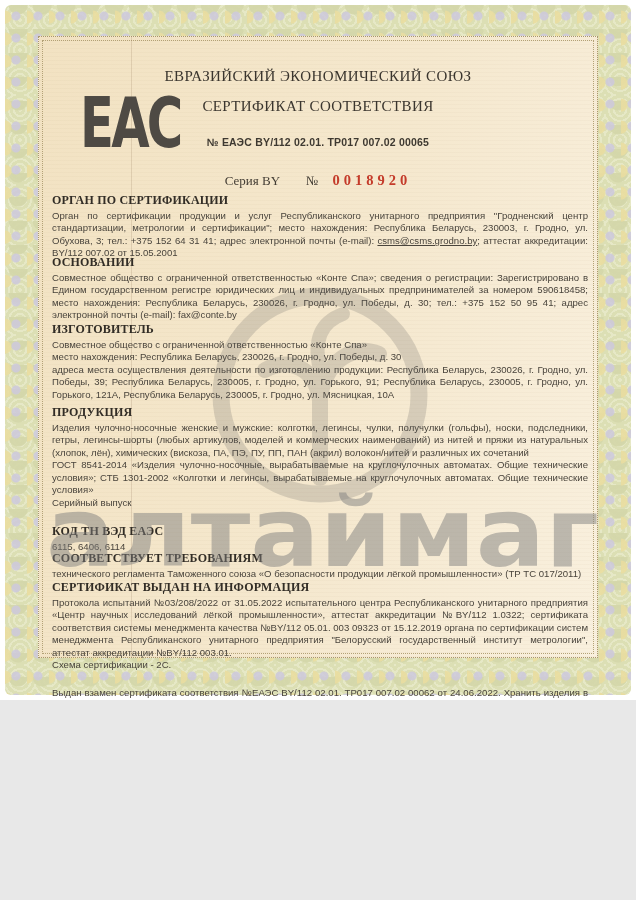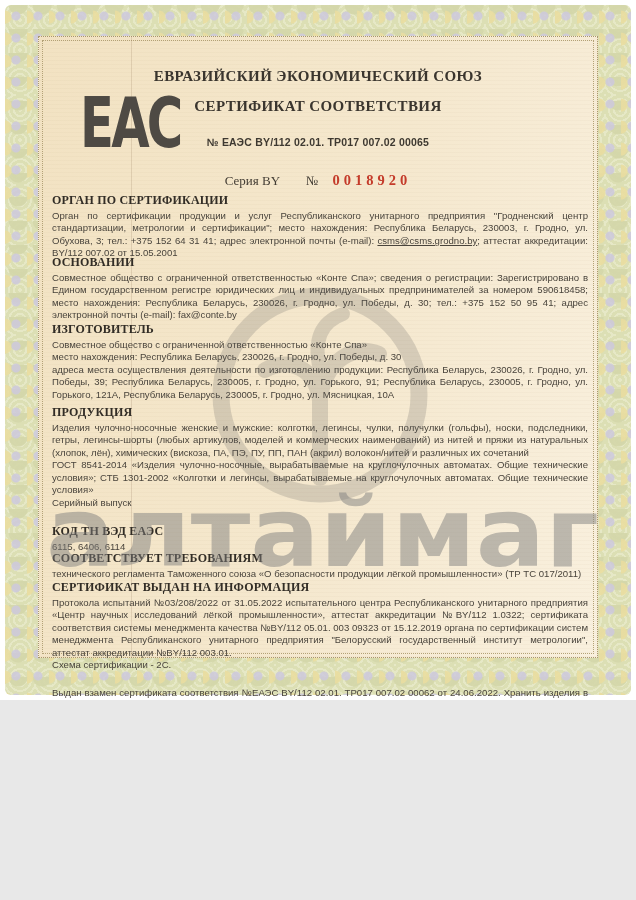--- a/index.html
+++ b/index.html
@@ -19,21 +19,21 @@
     border:1px dotted #a8976d;}
   .sheet::before{content:"";position:absolute;inset:3px;border:1px dotted #b3a276;pointer-events:none;}
   .sheet::after{content:"";position:absolute;inset:0;pointer-events:none;
     background:repeating-linear-gradient(0deg,rgba(160,130,90,.04) 0 1px,rgba(0,0,0,0) 1px 4px);}
   .crease{position:absolute;left:131px;top:36px;bottom:42px;width:1px;background:rgba(150,125,95,.22);}
   .abs{position:absolute;}
   
   .eac{left:80px;top:88px;font-family:"DejaVu Sans",sans-serif;font-weight:900;font-size:54px;
        line-height:1.0;letter-spacing:-3px;color:#4e4a44;transform:scale(.92,1.3);transform-origin:left top;}
   
-  .title{left:0;width:100%;text-align:center;font-family:"Liberation Serif",serif;font-weight:bold;
+  .title{left:0;width:100%;text-align:center;font-family:"Liberation Serif",serif;font-weight:normal;
          color:#3a352e;letter-spacing:.4px;font-size:15px;}
   .certno{left:0;width:100%;text-align:center;font-weight:bold;font-size:10.5px;color:#3e3931;letter-spacing:.2px;}
   .series{left:0;width:100%;text-align:center;font-family:"Liberation Serif",serif;font-size:13px;color:#433d34;}
   .series .gap{display:inline-block;width:26px;}
   .serial{color:#c43b2a;letter-spacing:4px;font-size:14.5px;font-weight:bold;}
   
   .sec{left:52px;width:536px;color:#49443c;}
   .sec h3{margin:0 0 2px 0;font-family:"Liberation Serif",serif;font-weight:bold;font-size:12px;
           color:#322d26;letter-spacing:.2px;}
   .sec p{margin:0;font-size:9.6px;line-height:1.3;text-align:justify;}

